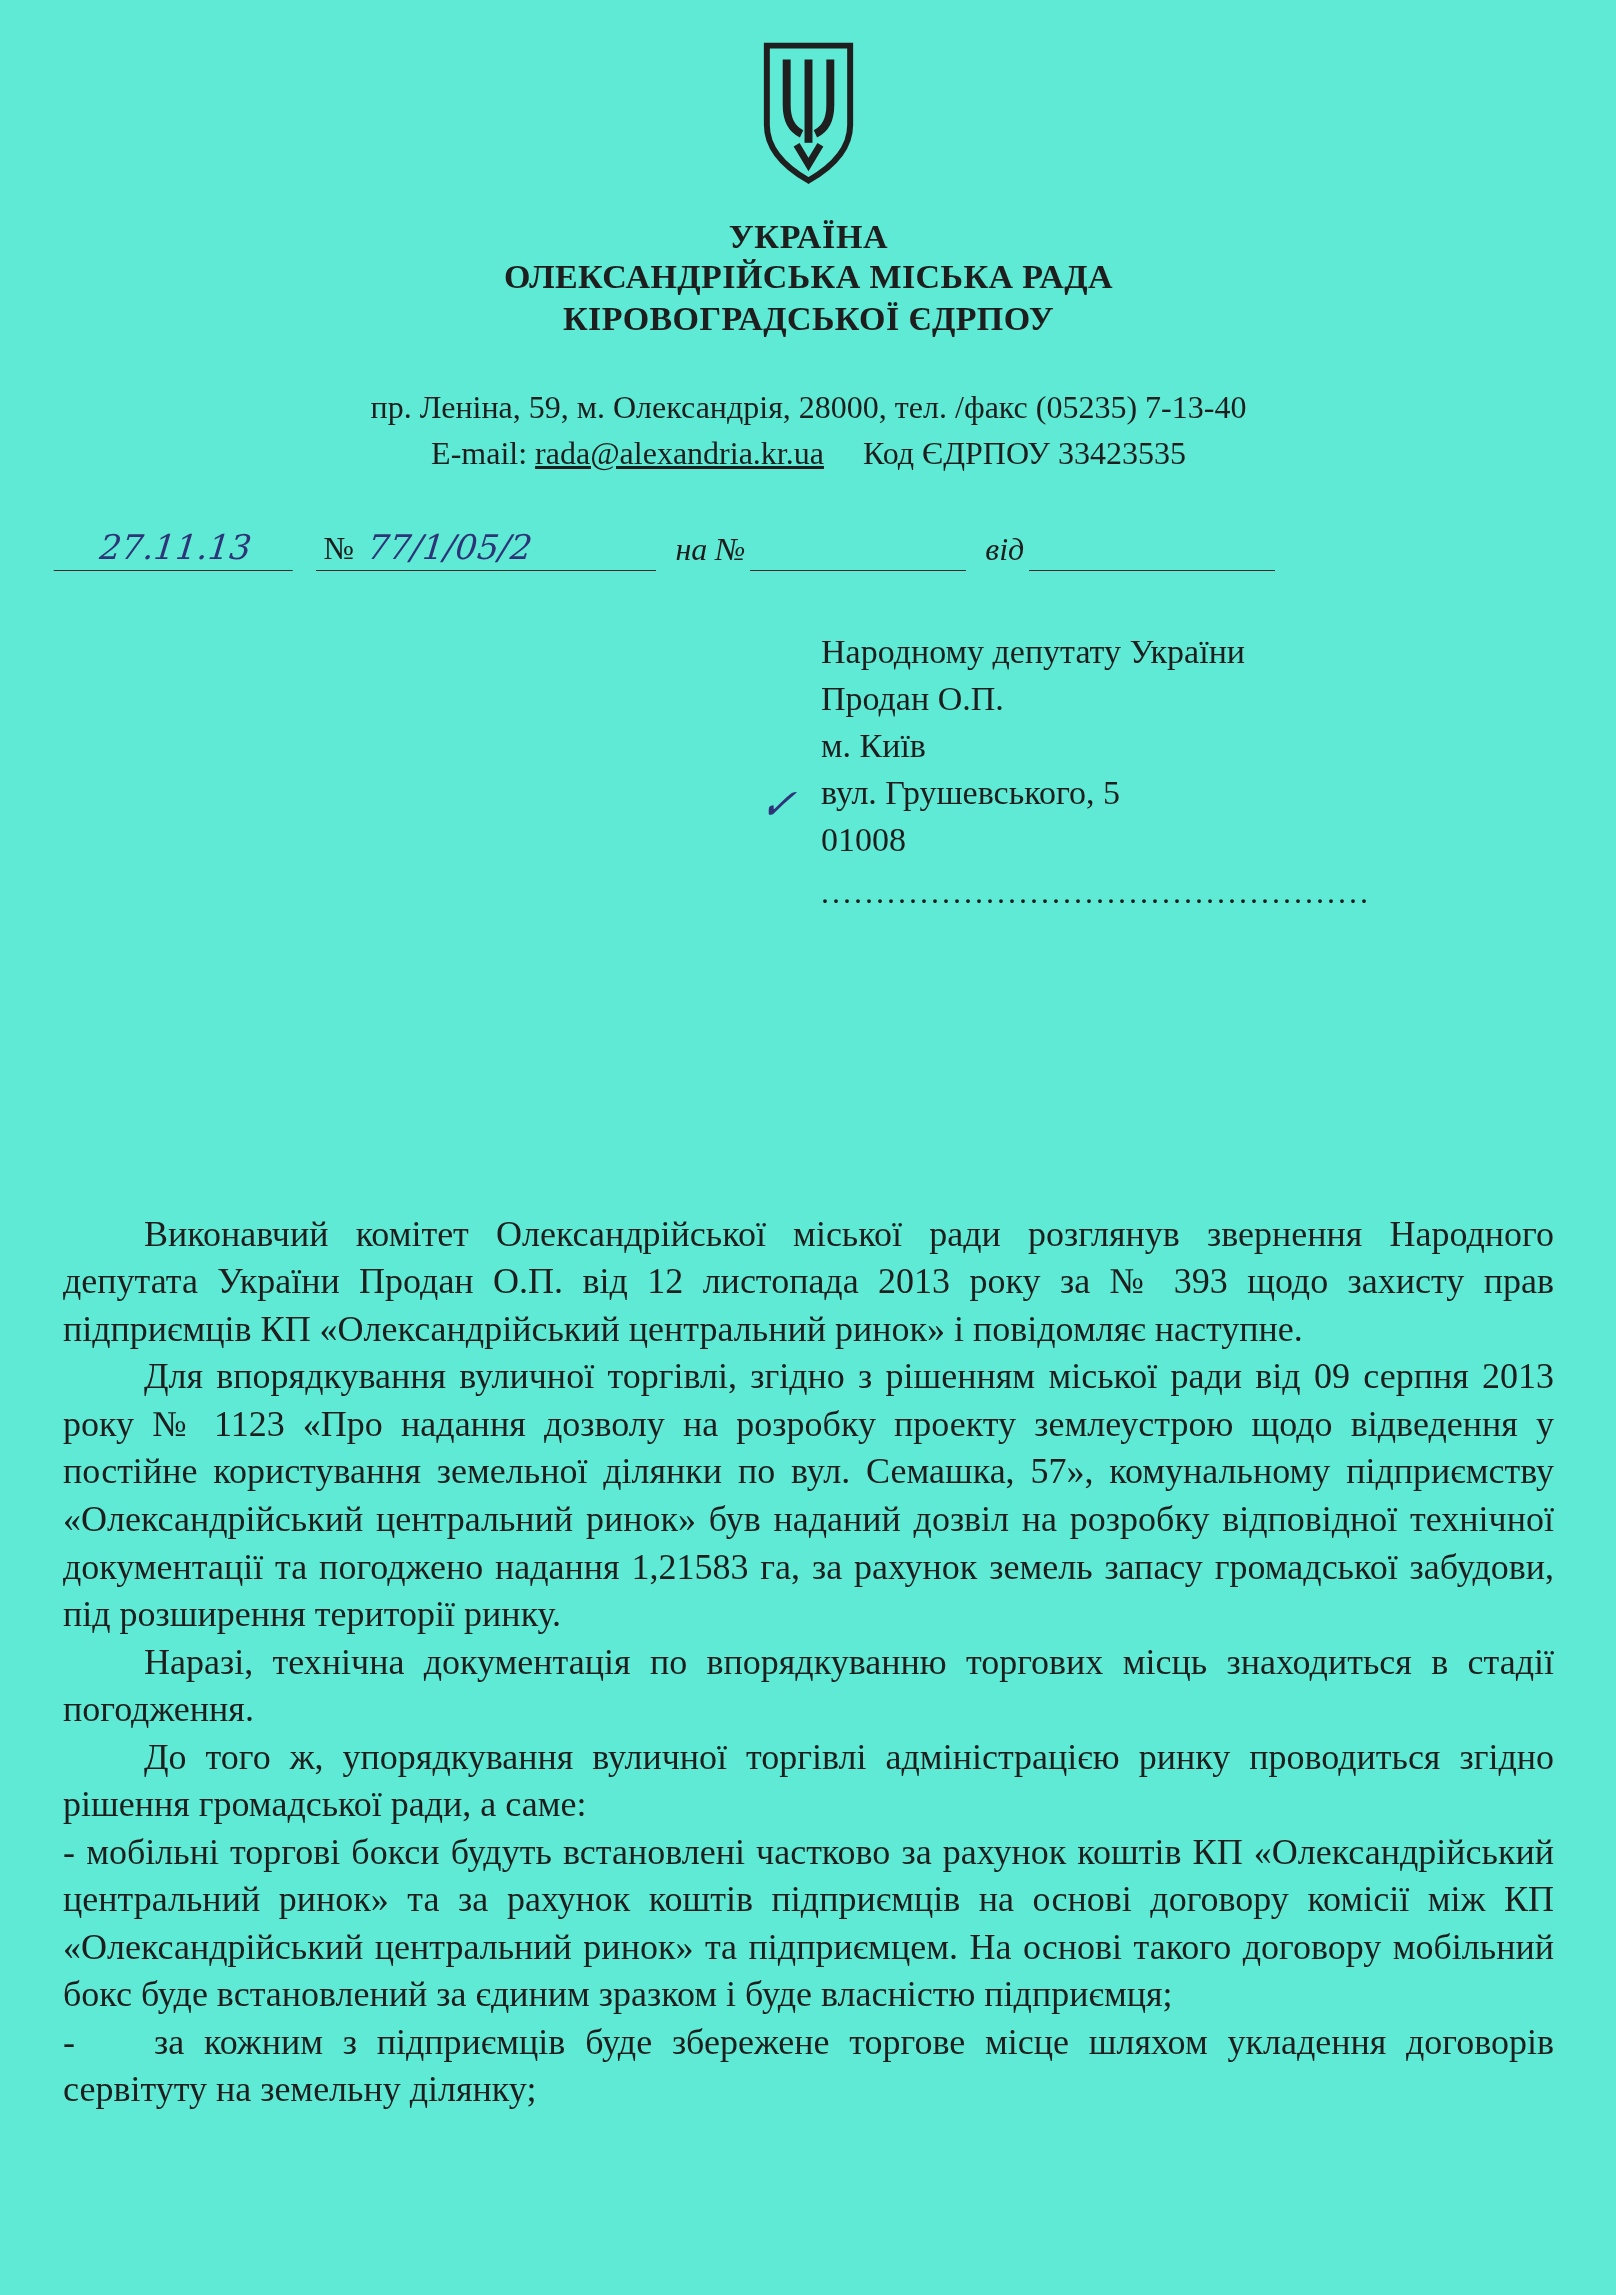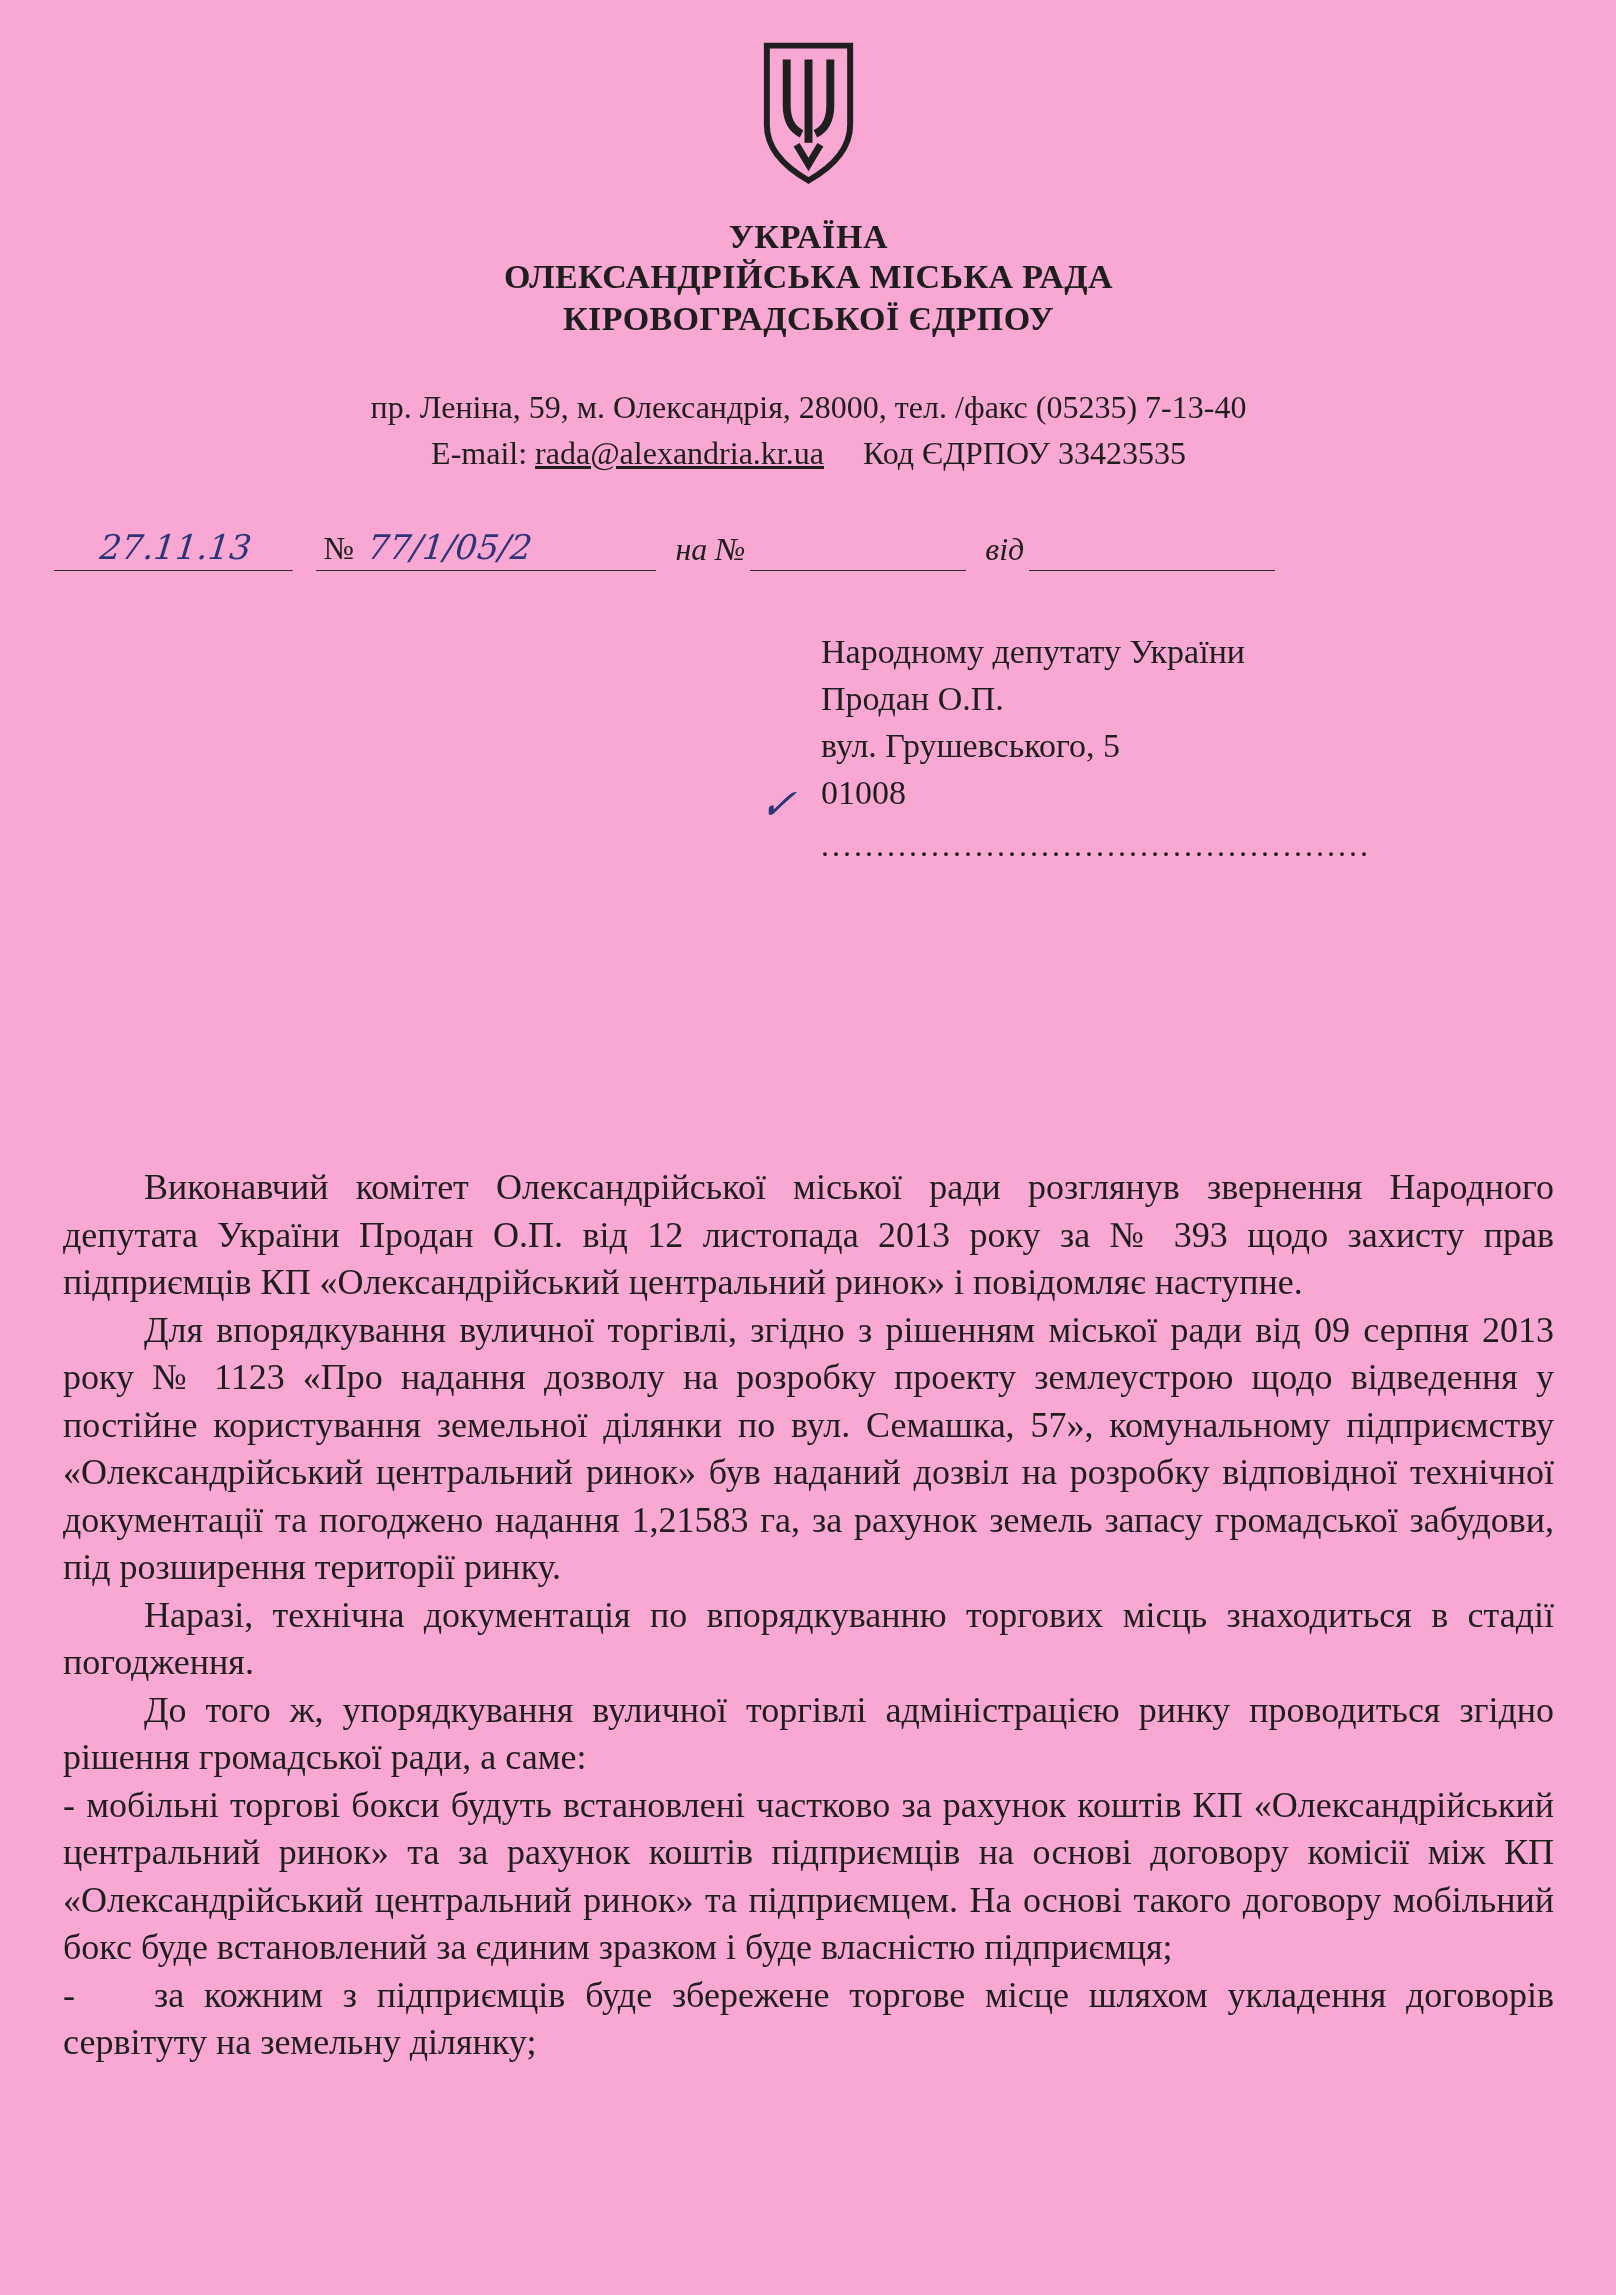--- a/index.html
+++ b/index.html
@@ -1,21 +1,21 @@
 <!DOCTYPE html>
 <html lang="uk" style="font-size:12px"><head>
 <meta charset="utf-8">
 <title>Scanned letter</title>
 <style>
   html,body { margin:0; padding:0; background:#e8e8e8; }
   .page {
     position:relative;
     width:1617px; height:2295px;
     margin:0 auto;
-    background:#f9a8d4;
+    background:#5eead4;
     color:#1e1e1e;
     font-family:"Liberation Serif", serif;
     overflow:hidden;
     box-sizing:border-box;
   }
   
   .letterhead { text-align:center; padding-top:39px; }
   .emblem { display:block; margin:0 auto; }
   .emblem svg { display:block; margin:0 auto; }
   .country   { margin-top:19.4px; font-weight:bold; font-size:34px; letter-spacing:0.7px; }
@@ -108,20 +108,21 @@
     <span class="ref-label">на №</span>
     <span class="underl ref-blank blank-na"></span>
     <span class="ref-label">від</span>
     <span class="underl ref-blank blank-vid"></span>
   </div>
 
   <section class="recipient">
     <span class="hw checkmark">✓</span>
     <div class="recipient-line">Народному депутату України</div>
     <div class="recipient-line">Продан О.П.</div>
+    <div class="recipient-line">м. Київ</div>
     <div class="recipient-line">вул. Грушевського, 5</div>
     <div class="recipient-line">01008</div>
     <div class="dots">..................................................</div>
   </section>
 
   <main class="body">
     <p class="indent">Виконавчий комітет Олександрійської міської ради розглянув звернення Народного депутата України Продан О.П. від 12 листопада 2013 року за № 393 щодо захисту прав підприємців КП «Олександрійський центральний ринок» і повідомляє наступне.</p>
     <p class="indent">Для впорядкування вуличної торгівлі, згідно з рішенням міської ради від 09 серпня 2013 року № 1123 «Про надання дозволу на розробку проекту землеустрою щодо відведення у постійне користування земельної ділянки по вул. Семашка, 57», комунальному підприємству «Олександрійський центральний ринок» був наданий дозвіл на розробку відповідної технічної документації та погоджено надання 1,21583 га, за рахунок земель запасу громадської забудови, під розширення території ринку.</p>
     <p class="indent">Наразі, технічна документація по впорядкуванню торгових місць знаходиться в стадії погодження.</p>
     <p class="indent">До того ж, упорядкування вуличної торгівлі адміністрацією ринку проводиться згідно рішення громадської ради, а саме:</p>

